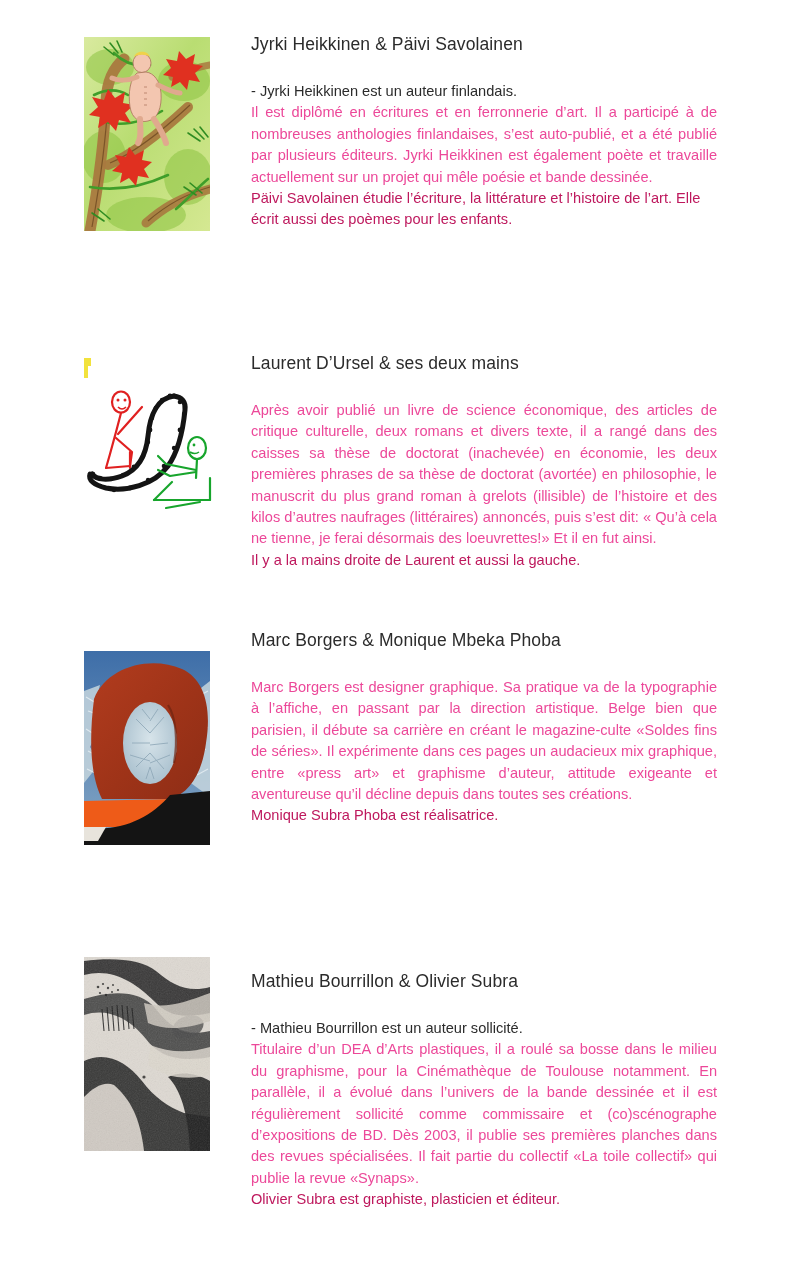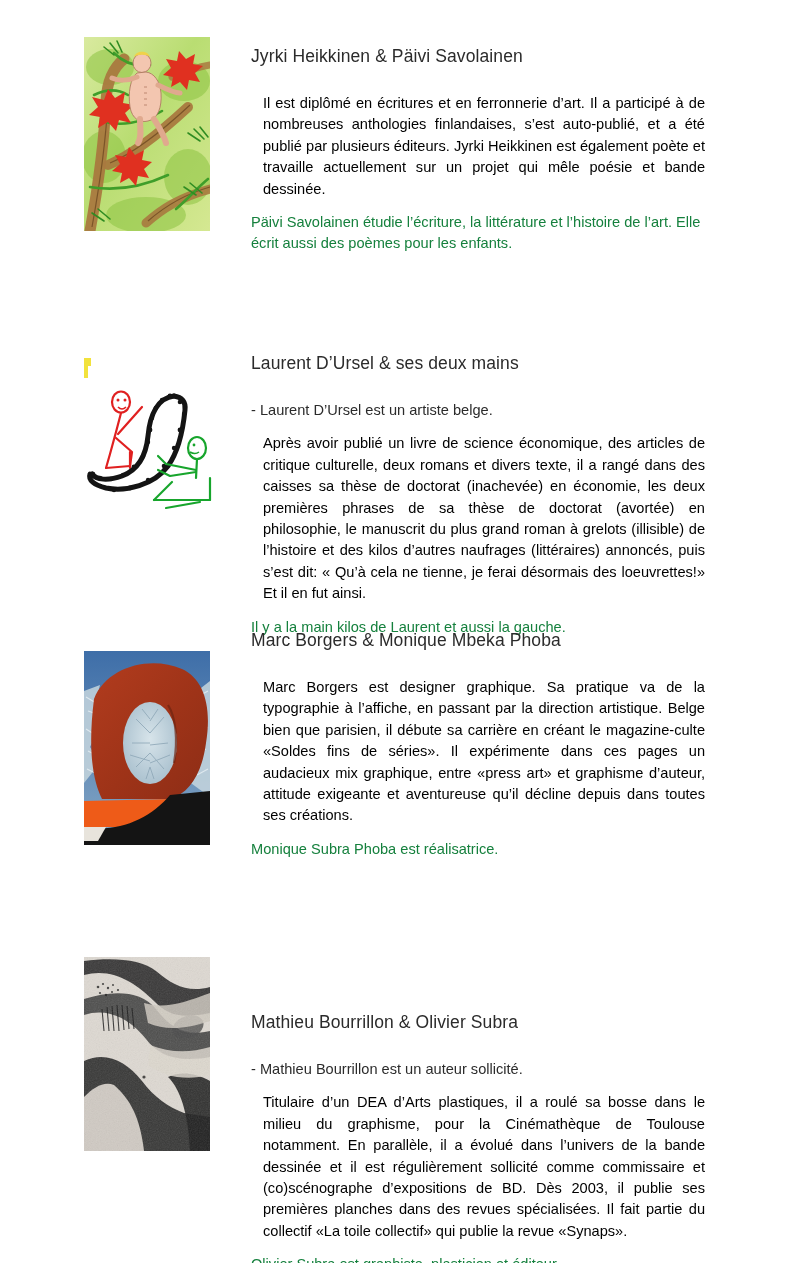--- a/index.html
+++ b/index.html
@@ -49,32 +49,32 @@
   .entry-lead {
     font-size: 14.6px;
     line-height: 21.4px;
     margin: 0;
     text-align: left;
     color: #2b2b2b;
   }
   .entry-para {
     font-size: 14.6px;
     line-height: 21.4px;
-    margin: 12px;
+    margin: 0;
     text-align: justify;
     text-justify: inter-word;
-    color: #000000;
+    color: #ec4899;
     hyphens: manual;
   }
   .entry-tail {
     font-size: 14.6px;
     line-height: 21.4px;
     margin: 0;
     text-align: left;
-    color: #15803d;
+    color: #be185d;
   }
 
   
   .fig1 { left: 84px; top: 37px; width: 126px; height: 194px; }
 
   
   .fig2 { left: 80px; top: 352px; width: 133px; height: 160px; background:#ffffff; }
 
   
   .fig3 { left: 84px; top: 651px; width: 126px; height: 194px; }
@@ -151,22 +151,23 @@
           <path d="M74 48 C82 52 90 56 96 56" fill="none" stroke="#e0a98e" stroke-width="5" stroke-linecap="round"></path>
           <path d="M56 82 C56 92 58 100 54 106" fill="none" stroke="#e0a98e" stroke-width="6" stroke-linecap="round"></path>
           <path d="M70 82 C76 92 80 98 82 106" fill="none" stroke="#e0a98e" stroke-width="6" stroke-linecap="round"></path>
           <g stroke="#b07a62" stroke-width="0.8" fill="none">
             <path d="M60 50 l3 0 M60 56 l3 0 M60 62 l3 0 M60 68 l3 0"></path>
           </g>
         </g>
       </svg>
     </div>
 
-    <div class="entry-body" style="top:46px;">
+    <div class="entry-body" style="top:34px;">
       <h2 class="entry-title">Jyrki Heikkinen &amp; Päivi Savolainen</h2>
+      <p class="entry-lead">- Jyrki Heikkinen est un auteur finlandais.</p>
       <p class="entry-para">Il est diplômé en écritures et en ferronnerie d’art. Il a participé à de nombreuses anthologies finlandaises, s’est auto-publié, et a été publié par plusieurs éditeurs. Jyrki Heikkinen est également poète et travaille actuellement sur un projet qui mêle poésie et bande dessinée.</p>
       <p class="entry-tail">Päivi Savolainen étudie l’écriture, la littérature et l’histoire de l’art. Elle écrit aussi des poèmes pour les enfants.</p>
     </div>
   </div>
 
   <div class="entry" style="top:0;">
 
     <div class="entry-figure fig2">
       <svg class="art" viewBox="0 0 133 160" preserveAspectRatio="none">
         <rect x="0" y="0" width="133" height="160" fill="#ffffff"></rect>
@@ -227,23 +228,22 @@
         </g>
         <g fill="#17a52c">
           <circle cx="114" cy="93" r="1.4"></circle>
           <path d="M110 100 q5 3 9 0" fill="none" stroke="#17a52c" stroke-width="1.5"></path>
         </g>
       </svg>
     </div>
 
     <div class="entry-body" style="top:353px;">
       <h2 class="entry-title">Laurent D’Ursel &amp; ses deux mains</h2>
-      <p class="entry-lead">- Laurent D’Ursel est un artiste belge.</p>
       <p class="entry-para">Après avoir publié un livre de science économique, des articles de critique culturelle, deux romans et divers texte, il a rangé dans des caisses sa thèse de doctorat (inachevée) en économie, les deux premières phrases de sa thèse de doctorat (avortée) en philosophie, le manuscrit du plus grand roman à grelots (illisible) de l’histoire et des kilos d’autres naufrages (littéraires) annoncés, puis s’est dit: « Qu’à cela ne tienne, je ferai désormais des loeuvrettes!» Et il en fut ainsi.</p>
-      <p class="entry-tail">Il y a la main kilos de Laurent et aussi la gauche.</p>
+      <p class="entry-tail">Il y a la mains droite de Laurent et aussi la gauche.</p>
     </div>
   </div>
 
   <div class="entry" style="top:0;">
 
     <div class="entry-figure fig3">
       <svg class="art" viewBox="0 0 126 194" preserveAspectRatio="none">
         <defs>
           <linearGradient id="sky3" x1="0" y1="0" x2="0" y2="1">
             <stop offset="0%" stop-color="#3e6ea8"></stop>
@@ -333,21 +333,21 @@
           <circle cx="16" cy="36" r="1.1"></circle>
             <circle cx="22" cy="38" r="1.2"></circle>
           <circle cx="28" cy="35" r="1"></circle>
             <circle cx="34" cy="33" r="1.1"></circle>
           <circle cx="60" cy="120" r="1.6"></circle>
         </g>
         <rect x="0" y="0" width="126" height="194" filter="url(#grain)" fill="#ffffff" opacity="0.5"></rect>
       </svg>
     </div>
 
-    <div class="entry-body" style="top:1012px;">
+    <div class="entry-body" style="top:971px;">
       <h2 class="entry-title">Mathieu Bourrillon &amp; Olivier Subra</h2>
       <p class="entry-lead">- Mathieu Bourrillon est un auteur sollicité.</p>
       <p class="entry-para">Titulaire d’un DEA d’Arts plastiques, il a roulé sa bosse dans le milieu du graphisme, pour la Cinémathèque de Toulouse notamment. En parallèle, il a évolué dans l’univers de la bande dessinée et il est régulièrement sollicité comme commissaire et (co)scénographe d’expositions de BD. Dès 2003, il publie ses premières planches dans des revues spécialisées. Il fait partie du collectif «La toile collectif» qui publie la revue «Synaps».</p>
       <p class="entry-tail">Olivier Subra est graphiste, plasticien et éditeur.</p>
     </div>
   </div>
 
 </div>
 
 </body></html>

